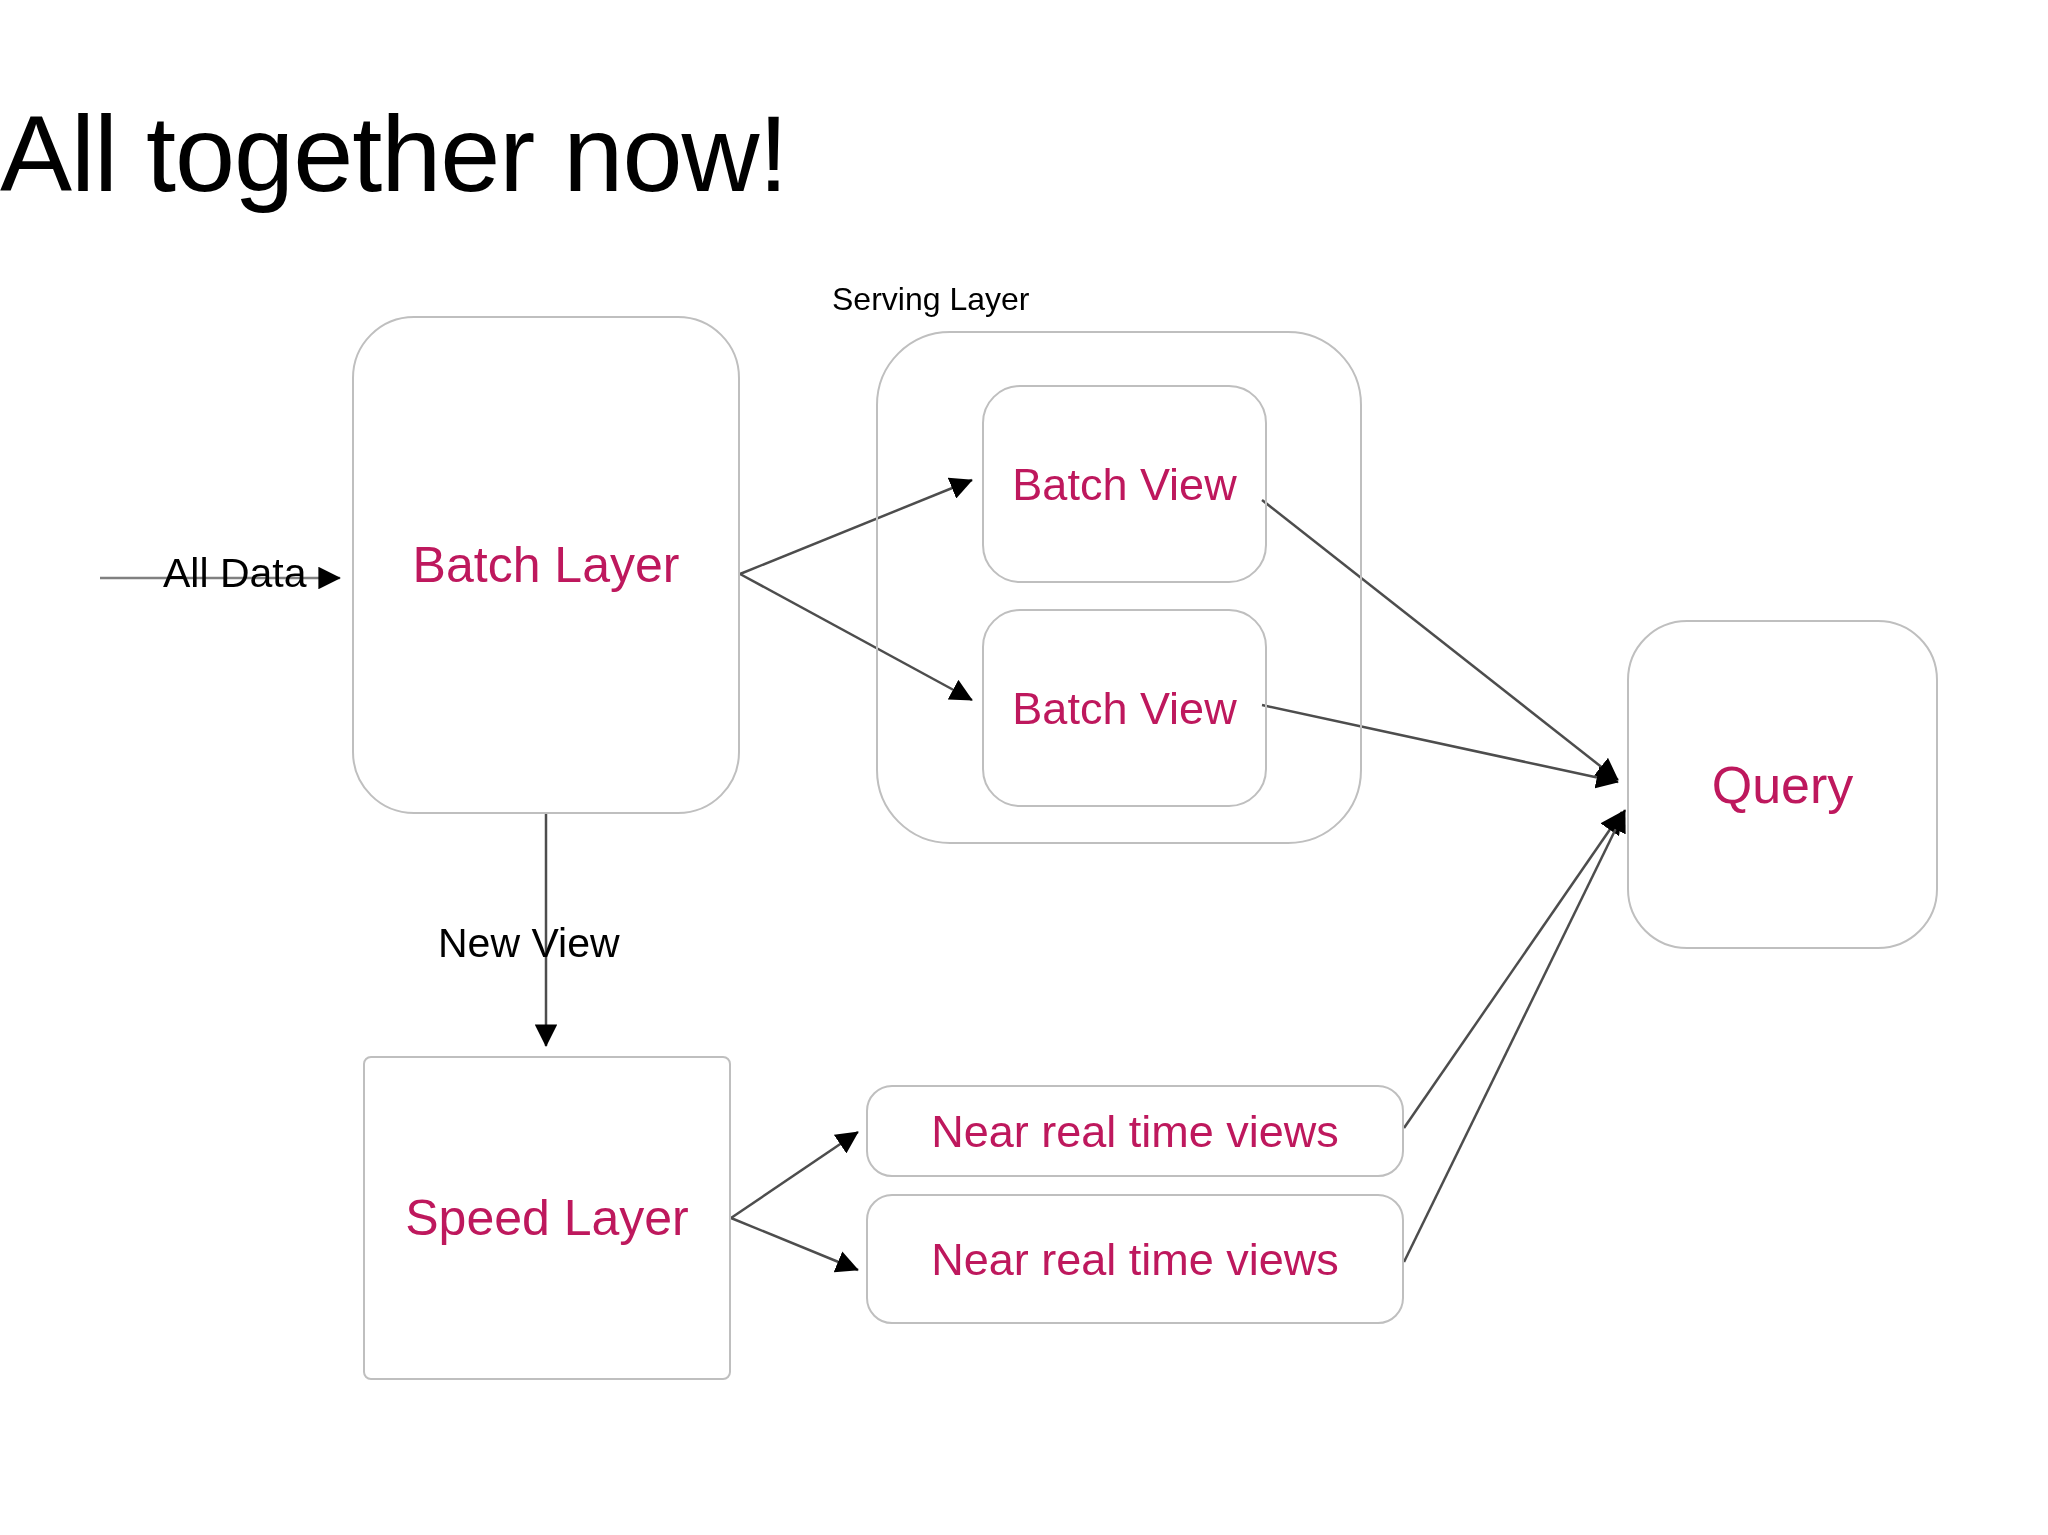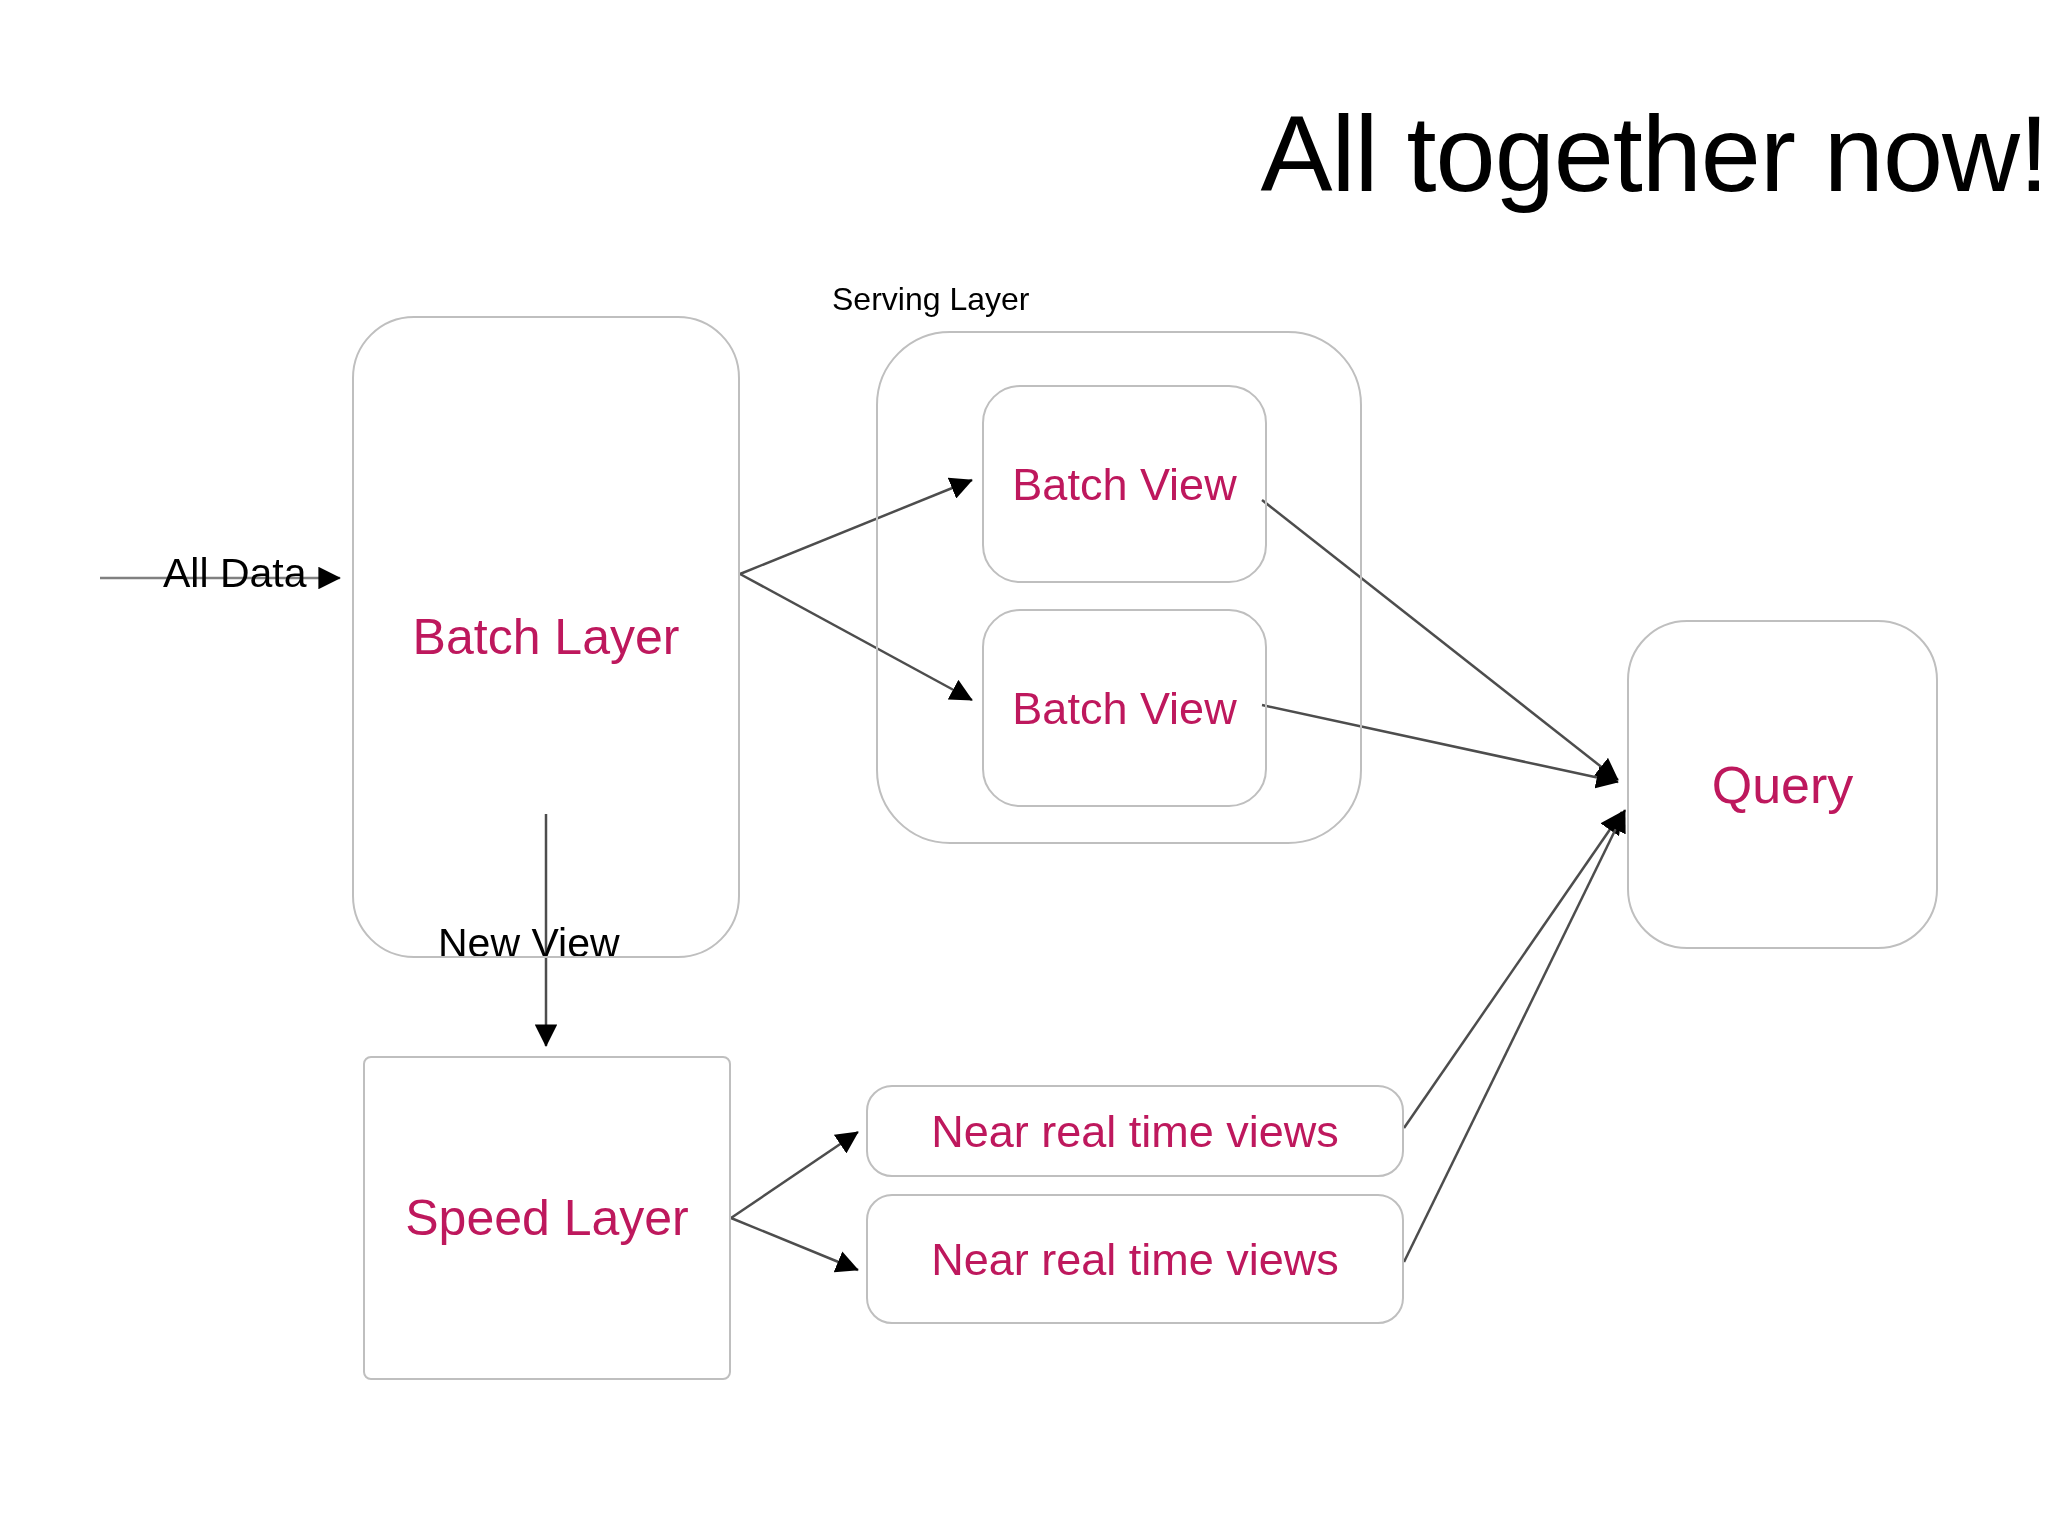--- a/index.html
+++ b/index.html
@@ -42,21 +42,21 @@
     white-space: nowrap;
     line-height: 1;
     text-align: center;
   }
   
   #page-title {
     position: absolute;
     left: 0;
     top: 100px;
     width: 2048px;
-    text-align: right;
+    text-align: left;
     font-size: 108px;
     font-weight: 400;
     letter-spacing: -1px;
     line-height: 1;
   }
   
   .edge-label {
     position: absolute;
     font-size: 41px;
     line-height: 1;
@@ -66,21 +66,21 @@
   #serving-layer-title {
     position: absolute;
     left: 832px;
     top: 283px;
     font-size: 32px;
     line-height: 1;
     white-space: nowrap;
   }
   
   #node-batch-layer {
-    left: 352px;  top: 316px;  width: 388px;  height: 642px;
+    left: 352px;  top: 316px;  width: 388px;  height: 498px;
     border-radius: 62px;
   }
   #node-batch-layer .node-label { font-size: 50px; }
 
   #node-serving-layer {
     left: 876px;  top: 331px;  width: 486px;  height: 513px;
     border-radius: 74px;
     align-items: flex-start;
     justify-content: flex-start;
   }

